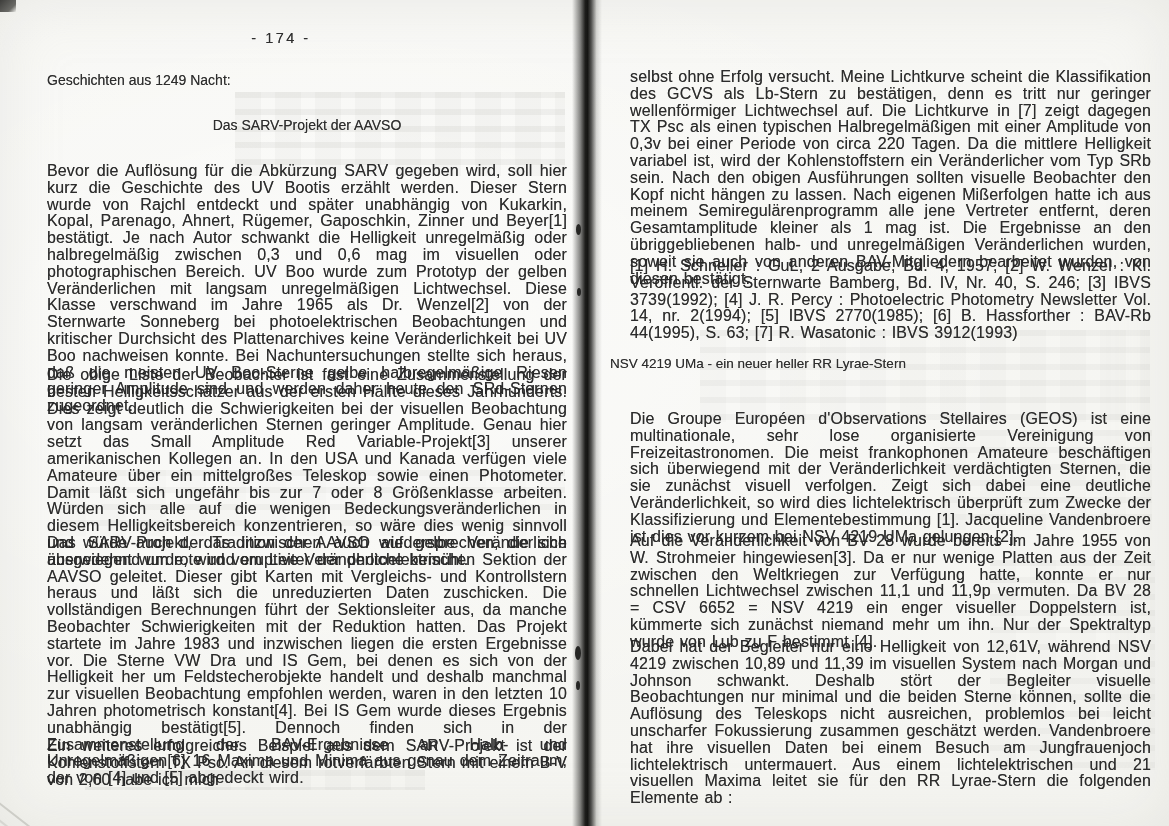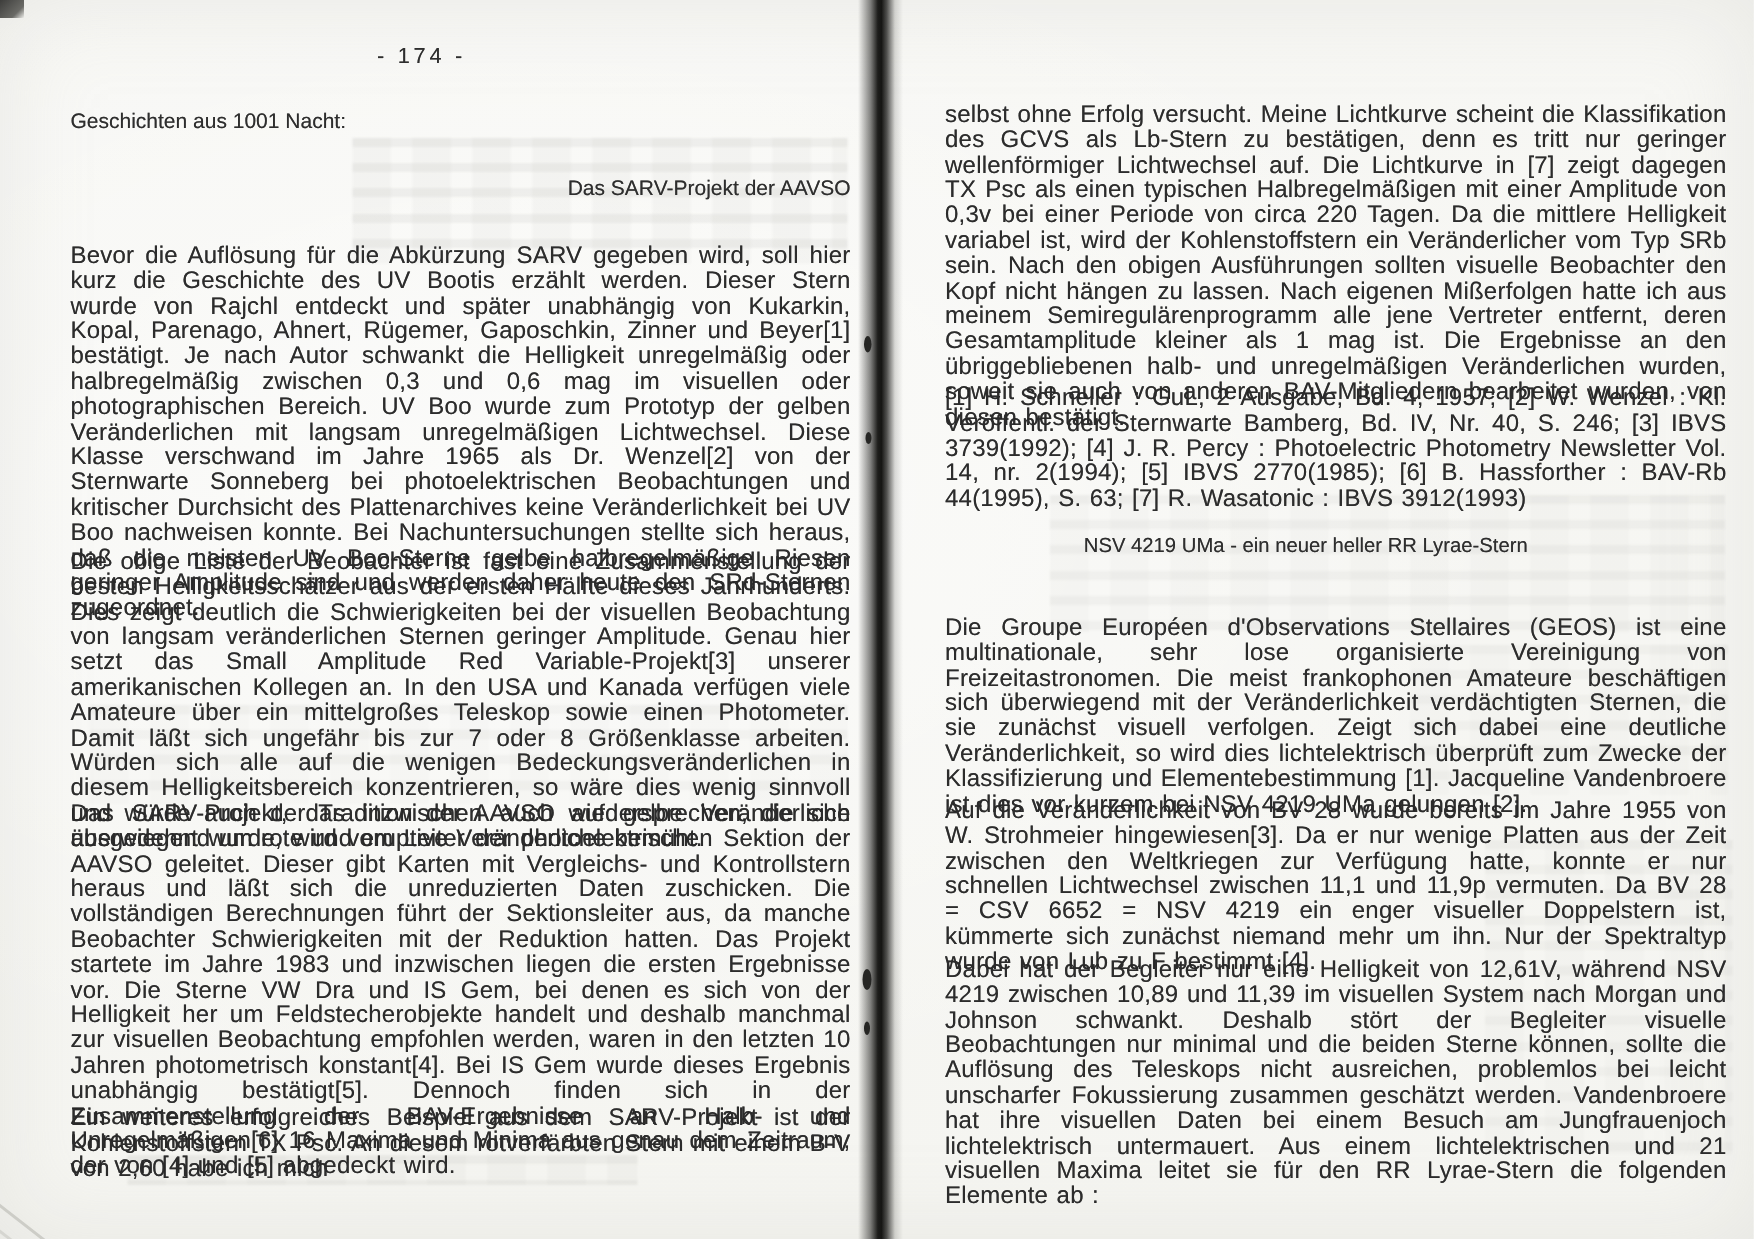--- a/index.html
+++ b/index.html
@@ -44,31 +44,30 @@
     top: 72px;
     left: 0;
     font-size: 14px;
     color: #2e2e2e;
     text-shadow: 0 0 0.4px rgba(0,0,0,0.5);
   }
   .article-title {
     position: absolute;
     top: 117px;
     width: 100%;
-    text-align: right;
+    text-align: center;
     font-size: 14px;
     color: #2e2e2e;
     text-shadow: 0 0 0.4px rgba(0,0,0,0.5);
   }
   .section-title {
     position: absolute;
     top: 356px;
     left: -20px;
     width: 100%;
-    text-align: center;
     font-size: 13.5px;
     color: #2e2e2e;
     text-shadow: 0 0 0.4px rgba(0,0,0,0.5);
   }
   .para {
     position: absolute;
     left: 0;
     width: 100%;
     margin: 0;
     font-size: 16px;
@@ -135,21 +134,21 @@
 
   <div class="bleed" style="left:235px; top:92px;  width:330px; height:84px;"></div>
   <div class="bleed" style="left:60px;  top:470px; width:505px; height:66px; opacity:0.35;"></div>
   <div class="bleed" style="left:85px;  top:770px; width:340px; height:20px; opacity:0.45;"></div>
   <div class="bleed" style="left:700px; top:330px; width:450px; height:92px; opacity:0.4;"></div>
   <div class="bleed" style="left:940px; top:430px; width:212px; height:100px; opacity:0.3;"></div>
   <div class="bleed" style="left:990px; top:560px; width:165px; height:210px; opacity:0.3;"></div>
 
   <section class="page page-left">
     <div class="pagenum" style="left:-26px;">- 174 -</div>
-    <div class="kicker">Geschichten aus 1001 Nacht:</div>
+    <div class="kicker">Geschichten aus 1249 Nacht:</div>
     <div class="article-title">Das SARV-Projekt der AAVSO</div>
     <p class="para" style="top:163px">Bevor die Auflösung für die Abkürzung SARV gegeben wird, soll hier kurz die Geschichte des UV Bootis erzählt werden. Dieser Stern wurde von Rajchl entdeckt und später unabhängig von Kukarkin, Kopal, Parenago, Ahnert, Rügemer, Gaposchkin, Zinner und Beyer[1] bestätigt. Je nach Autor schwankt die Helligkeit unregelmäßig oder halbregelmäßig zwischen 0,3 und 0,6 mag im visuellen oder photographischen Bereich. UV Boo wurde zum Prototyp der gelben Veränderlichen mit langsam unregelmäßigen Lichtwechsel. Diese Klasse verschwand im Jahre 1965 als Dr. Wenzel[2] von der Sternwarte Sonneberg bei photoelektrischen Beobachtungen und kritischer Durchsicht des Plattenarchives keine Veränderlichkeit bei UV Boo nachweisen konnte. Bei Nachuntersuchungen stellte sich heraus, daß die meisten UV Boo-Sterne gelbe halbregelmäßige Riesen geringer Amplitude sind und werden daher heute den SRd-Sternen zugeordnet.</p>
     <p class="para" style="top:367px">Die obige Liste der Beobachter ist fast eine Zusammenstellung der besten Helligkeitsschätzer aus der ersten Hälfte dieses Jahrhunderts. Dies zeigt deutlich die Schwierigkeiten bei der visuellen Beobachtung von langsam veränderlichen Sternen geringer Amplitude. Genau hier setzt das Small Amplitude Red Variable-Projekt[3] unserer amerikanischen Kollegen an. In den USA und Kanada verfügen viele Amateure über ein mittelgroßes Teleskop sowie einen Photometer. Damit läßt sich ungefähr bis zur 7 oder 8 Größenklasse arbeiten. Würden sich alle auf die wenigen Bedeckungsveränderlichen in diesem Helligkeitsbereich konzentrieren, so wäre dies wenig sinnvoll und würde auch der Tradition der AAVSO wiedersprechen, die sich überwiegend um rote und eruptive Veränderliche bemüht.</p>
     <p class="para" style="top:535px">Das SARV-Projekt, das inzwischen auch auf gelbe Veränderliche ausgedehnt wurde, wird vom Leiter der photoelektrischen Sektion der AAVSO geleitet. Dieser gibt Karten mit Vergleichs- und Kontrollstern heraus und läßt sich die unreduzierten Daten zuschicken. Die vollständigen Berechnungen führt der Sektionsleiter aus, da manche Beobachter Schwierigkeiten mit der Reduktion hatten. Das Projekt startete im Jahre 1983 und inzwischen liegen die ersten Ergebnisse vor. Die Sterne VW Dra und IS Gem, bei denen es sich von der Helligkeit her um Feldstecherobjekte handelt und deshalb manchmal zur visuellen Beobachtung empfohlen werden, waren in den letzten 10 Jahren photometrisch konstant[4]. Bei IS Gem wurde dieses Ergebnis unabhängig bestätigt[5]. Dennoch finden sich in der Zusammenstellung der BAV-Ergebnisse an Halb- und Unregelmäßigen[6] 16 Maxima und Minima aus genau dem Zeitraum, der von [4] und [5] abgedeckt wird.</p>
     <p class="para" style="top:738px">Ein weiteres erfolgreiches Beispiel aus dem SARV-Projekt ist der Kohlenstoffstern TX Psc. An diesem rotverfärbten Stern mit einem B-V von 2,60 habe ich mich</p>
   </section>
 
   <section class="page page-right">
     <p class="para" style="top:69px">selbst ohne Erfolg versucht. Meine Lichtkurve scheint die Klassifikation des GCVS als Lb-Stern zu bestätigen, denn es tritt nur geringer wellenförmiger Lichtwechsel auf. Die Lichtkurve in [7] zeigt dagegen TX Psc als einen typischen Halbregelmäßigen mit einer Amplitude von 0,3v bei einer Periode von circa 220 Tagen. Da die mittlere Helligkeit variabel ist, wird der Kohlenstoffstern ein Veränderlicher vom Typ SRb sein. Nach den obigen Ausführungen sollten visuelle Beobachter den Kopf nicht hängen zu lassen. Nach eigenen Mißerfolgen hatte ich aus meinem Semiregulärenprogramm alle jene Vertreter entfernt, deren Gesamtamplitude kleiner als 1 mag ist. Die Ergebnisse an den übriggebliebenen halb- und unregelmäßigen Veränderlichen wurden, soweit sie auch von anderen BAV-Mitgliedern bearbeitet wurden, von diesen bestätigt.</p>
     <p class="para" style="top:258px">[1] H. Schneller : GuL, 2 Ausgabe, Bd. 4, 1957; [2] W. Wenzel : Kl. Veröffentl. der Sternwarte Bamberg, Bd. IV, Nr. 40, S. 246; [3] IBVS 3739(1992); [4] J. R. Percy : Photoelectric Photometry Newsletter Vol. 14, nr. 2(1994); [5] IBVS 2770(1985); [6] B. Hassforther : BAV-Rb 44(1995), S. 63; [7] R. Wasatonic : IBVS 3912(1993)</p>

